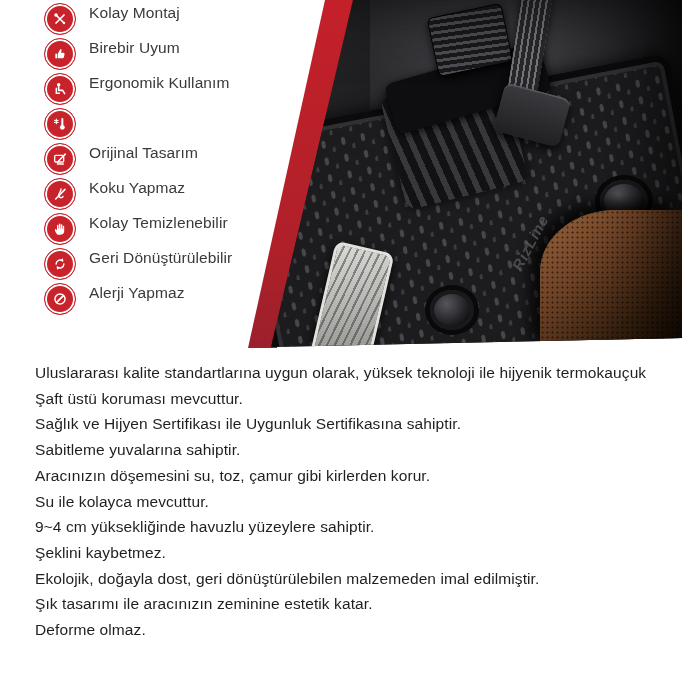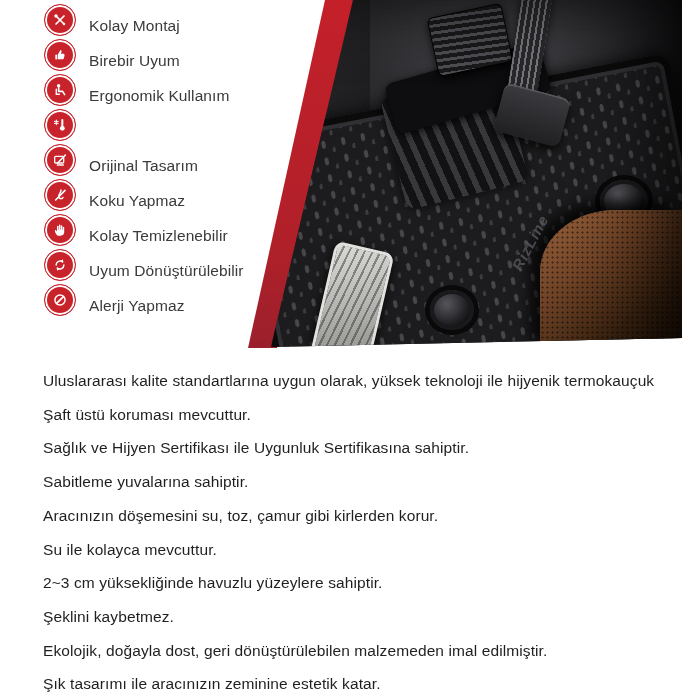--- a/index.html
+++ b/index.html
@@ -2,21 +2,21 @@
 <html><head>
 <meta charset="utf-8">
 <style>
   html,body{margin:0;padding:0;background:#ffffff;}
   .canvas{
     position:relative;width:700px;height:700px;background:#ffffff;overflow:hidden;
     font-family:"Liberation Sans","DejaVu Sans",sans-serif;color:#222;
   }
   
   .features{position:absolute;left:44px;top:3px;width:250px;}
-  .feature-row{display:flex;align-items:flex-end;gap:13px;min-height:33px;margin-bottom:2px;}
+  .feature-row{display:flex;align-items:flex-start;gap:13px;min-height:33px;margin-bottom:2px;}
   .icon-badge{
     flex:0 0 auto;width:30px;height:30px;border-radius:50%;
     background:#c8232b;border:1.5px solid #c8232b;
     box-shadow:inset 0 0 0 2px #ffffff;
     display:flex;align-items:center;justify-content:center;
   }
   .icon-badge svg{width:16px;height:16px;display:block;}
   .feature-label{
     width:196px;font-size:15.5px;line-height:20px;color:#3a3a3c;letter-spacing:.1px;
   }
@@ -75,21 +75,21 @@
     background-size:5px 5px,100% 100%;
     box-shadow:-10px -8px 14px rgba(0,0,0,.75);}
   .watermark{position:absolute;left:500px;top:234px;transform:rotate(-62deg);
     font-size:15px;font-style:italic;font-weight:bold;color:#54545a;
     letter-spacing:1px;opacity:.85;}
   .vignette{position:absolute;inset:0;pointer-events:none;
     box-shadow:inset -45px 0 70px rgba(0,0,0,.55),inset 0 -25px 50px rgba(0,0,0,.45);}
   
   .description{position:absolute;left:0;right:0;top:360px;padding:0 20px 0 35px;}
   .description p{
-    margin:8px;font-size:15.5px;line-height:25.7px;color:#1f1f1f;
+    margin:0;font-size:15.5px;line-height:25.7px;color:#1f1f1f;
     white-space:nowrap;overflow:hidden;letter-spacing:.1px;
   }
 </style>
 </head>
 <body>
 
 <svg width="0" height="0" style="position:absolute" aria-hidden="true">
   <defs>
     <symbol id="tools-icon" viewBox="0 0 24 24">
       <path d="M6 6 L18 18 M18 6 L6 18" stroke="#fff" stroke-width="2.6" stroke-linecap="round" fill="none"></path>
@@ -198,21 +198,21 @@
     </span>
     <span class="feature-label">Kolay Temizlenebilir</span>
   </div>
 
   <div class="feature-row">
     <span class="icon-badge">
       <svg>
             <use href="#recycle-icon"></use>
           </svg>
     </span>
-    <span class="feature-label">Uyum Dönüştürülebilir</span>
+    <span class="feature-label">Geri Dönüştürülebilir</span>
   </div>
 
   <div class="feature-row">
     <span class="icon-badge">
       <svg>
             <use href="#no-allergy-icon"></use>
           </svg>
     </span>
     <span class="feature-label">Alerji Yapmaz</span>
   </div>
@@ -237,20 +237,20 @@
     <div class="vignette"></div>
   </div>
 
   <div class="description">
       <p>Uluslararası kalite standartlarına uygun olarak, yüksek teknoloji ile hijyenik termokauçuk</p>
       <p>Şaft üstü koruması mevcuttur.</p>
       <p>Sağlık ve Hijyen Sertifikası ile Uygunluk Sertifikasına sahiptir.</p>
       <p>Sabitleme yuvalarına sahiptir.</p>
       <p>Aracınızın döşemesini su, toz, çamur gibi kirlerden korur.</p>
       <p>Su ile kolayca mevcuttur.</p>
-      <p>2~3 cm yüksekliğinde havuzlu yüzeylere sahiptir.</p>
+      <p>9~4 cm yüksekliğinde havuzlu yüzeylere sahiptir.</p>
       <p>Şeklini kaybetmez.</p>
       <p>Ekolojik, doğayla dost, geri dönüştürülebilen malzemeden imal edilmiştir.</p>
       <p>Şık tasarımı ile aracınızın zeminine estetik katar.</p>
       <p>Deforme olmaz.</p>
     </div>
 
 </div>
 
 </body></html>

